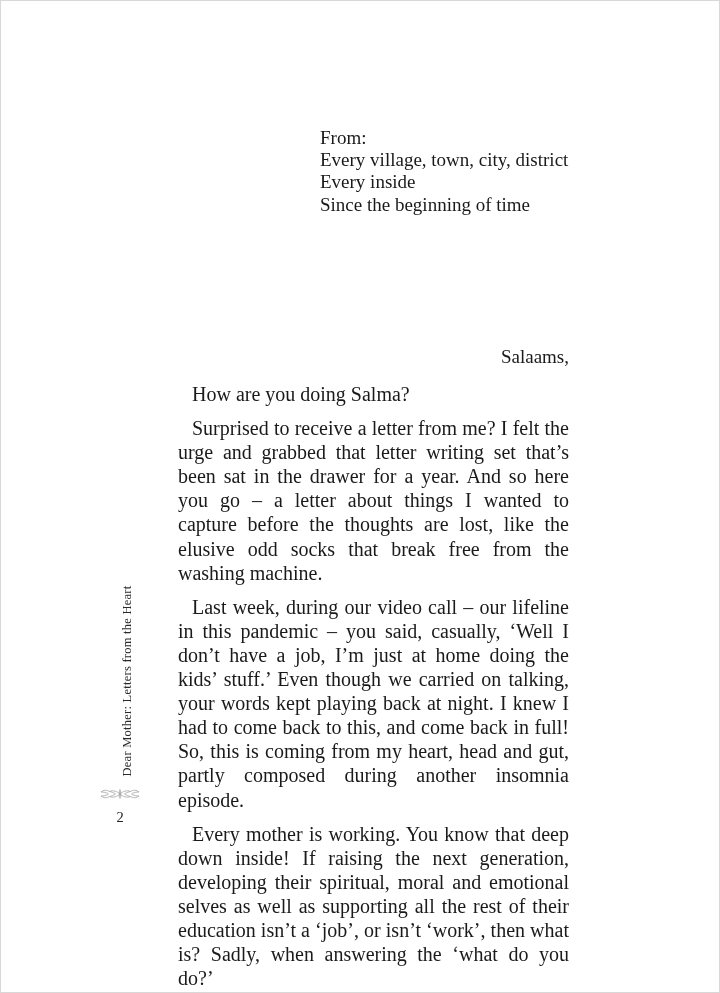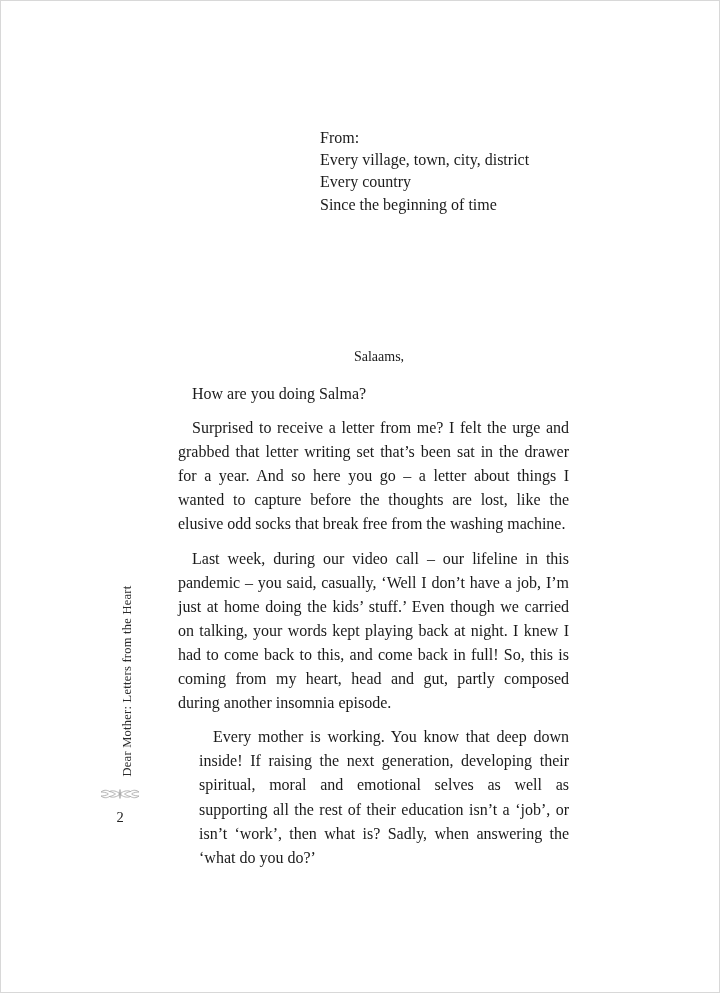--- a/index.html
+++ b/index.html
@@ -68,51 +68,51 @@
   }
 
   
   .from-block {
     position: absolute;
     left: 319px;
     top: 126px;
     width: 290px;
   }
   .from-block .addr-line {
-    font-size: 16px;
+    font-size: 19px;
     line-height: 22.2px;
     white-space: nowrap;
     color: #1a1a1a;
   }
 
   
   .letter-body {
     position: absolute;
     left: 177px;
     top: 344px;
     width: 391px;
   }
 
   .salutation {
-    font-size: 14px;
+    font-size: 19px;
     line-height: 24px;
     margin: 0 0 13px 11px;
-    text-align: center;
+    text-align: right;
   }
 
   .para {
-    font-size: 16px;
+    font-size: 20px;
     line-height: 24.1px;
     margin: 0 0 10px 0;
     text-align: justify;
     text-justify: inter-word;
     text-indent: 14px;
     hyphens: none;
   }
-  .para:last-child { margin-bottom: 0; margin-left: 21px; }
+  .para:last-child { margin-bottom: 0; }
 
   
   .para-last {
     margin-bottom: 0;
   }
 </style>
 </head>
 <body>
 
 <div class="page">
@@ -136,21 +136,21 @@
         <path d="M42 14 L45.4 18 L42 22 L38.6 18 Z" fill="#7a7a7a"></path>
       </svg>
     </div>
 
     <div class="folio">2</div>
   </div>
 
   <div class="from-block">
     <div class="addr-line">From:</div>
     <div class="addr-line">Every village, town, city, district</div>
-    <div class="addr-line">Every country</div>
+    <div class="addr-line">Every inside</div>
     <div class="addr-line">Since the beginning of time</div>
   </div>
 
   <div class="letter-body">
     <p class="salutation">Salaams,</p>
     <p class="para">How are you doing Salma?</p>
     <p class="para">Surprised to receive a letter from me? I felt the urge and grabbed that letter writing set that’s been sat in the drawer for a year. And so here you go – a letter about things I wanted to capture before the thoughts are lost, like the elusive odd socks that break free from the washing machine.</p>
     <p class="para">Last week, during our video call – our lifeline in this pandemic – you said, casually, ‘Well I don’t have a job, I’m just at home doing the kids’ stuff.’ Even though we carried on talking, your words kept playing back at night. I knew I had to come back to this, and come back in full! So, this is coming from my heart, head and gut, partly composed during another insomnia episode.</p>
     <p class="para para-last">Every mother is working. You know that deep down inside! If raising the next generation, developing their spiritual, moral and emotional selves as well as supporting all the rest of their education isn’t a ‘job’, or isn’t ‘work’, then what is? Sadly, when answering the ‘what do you do?’</p>
   </div>

